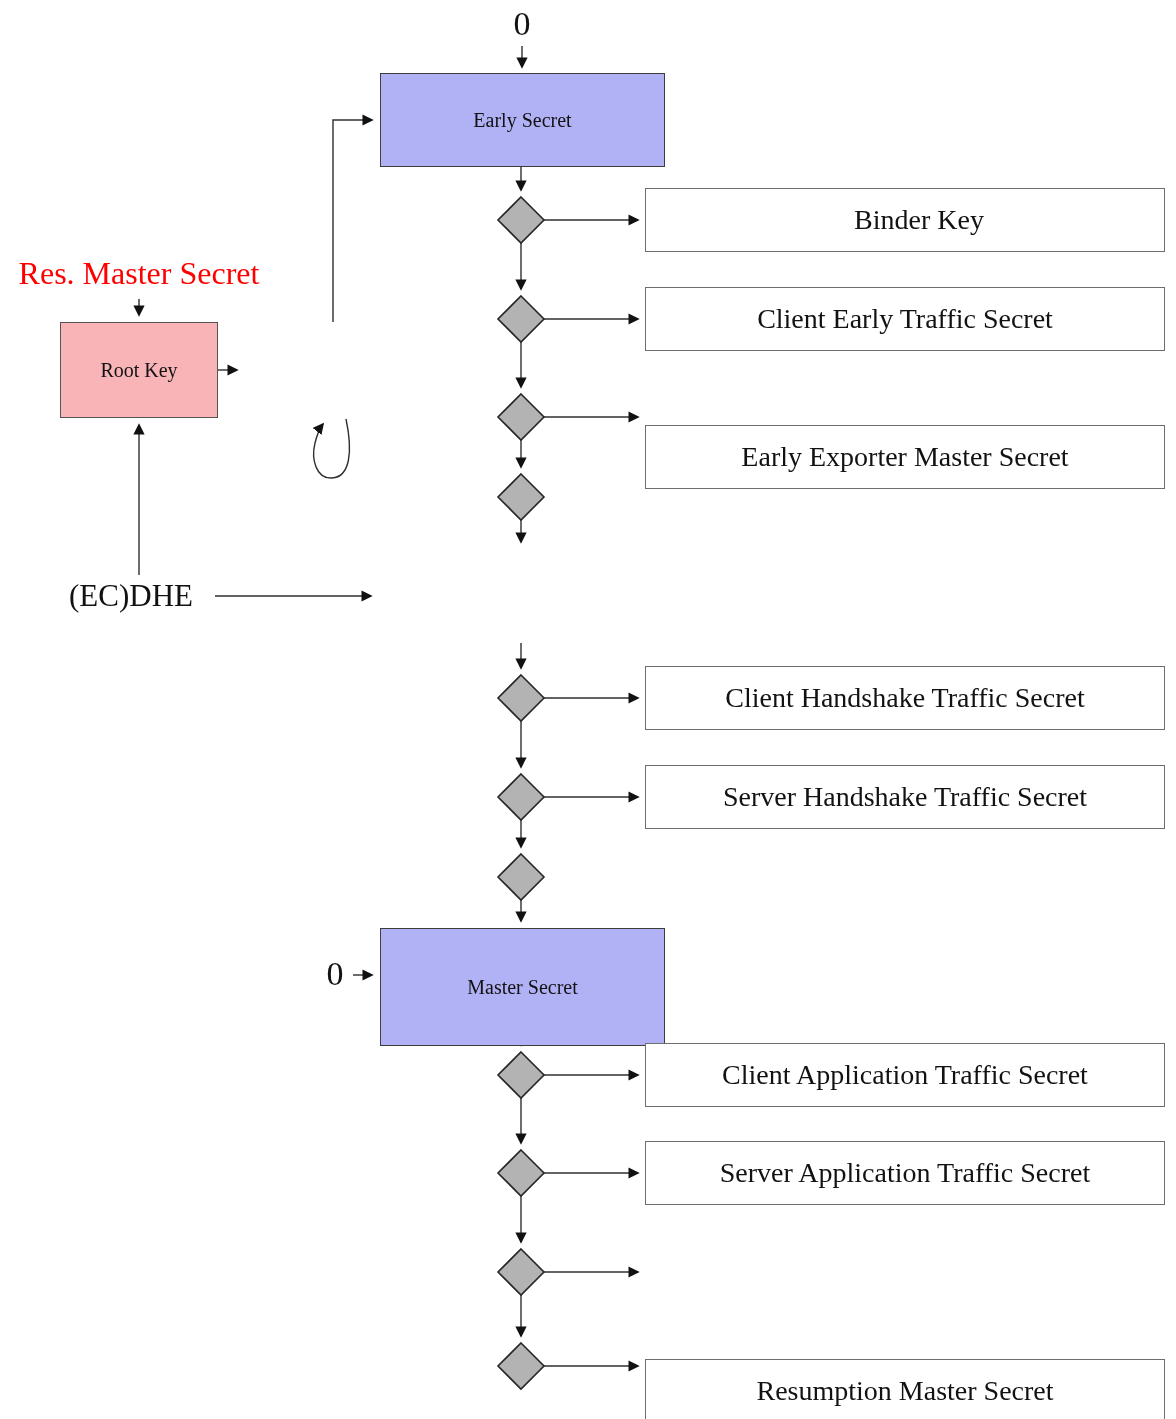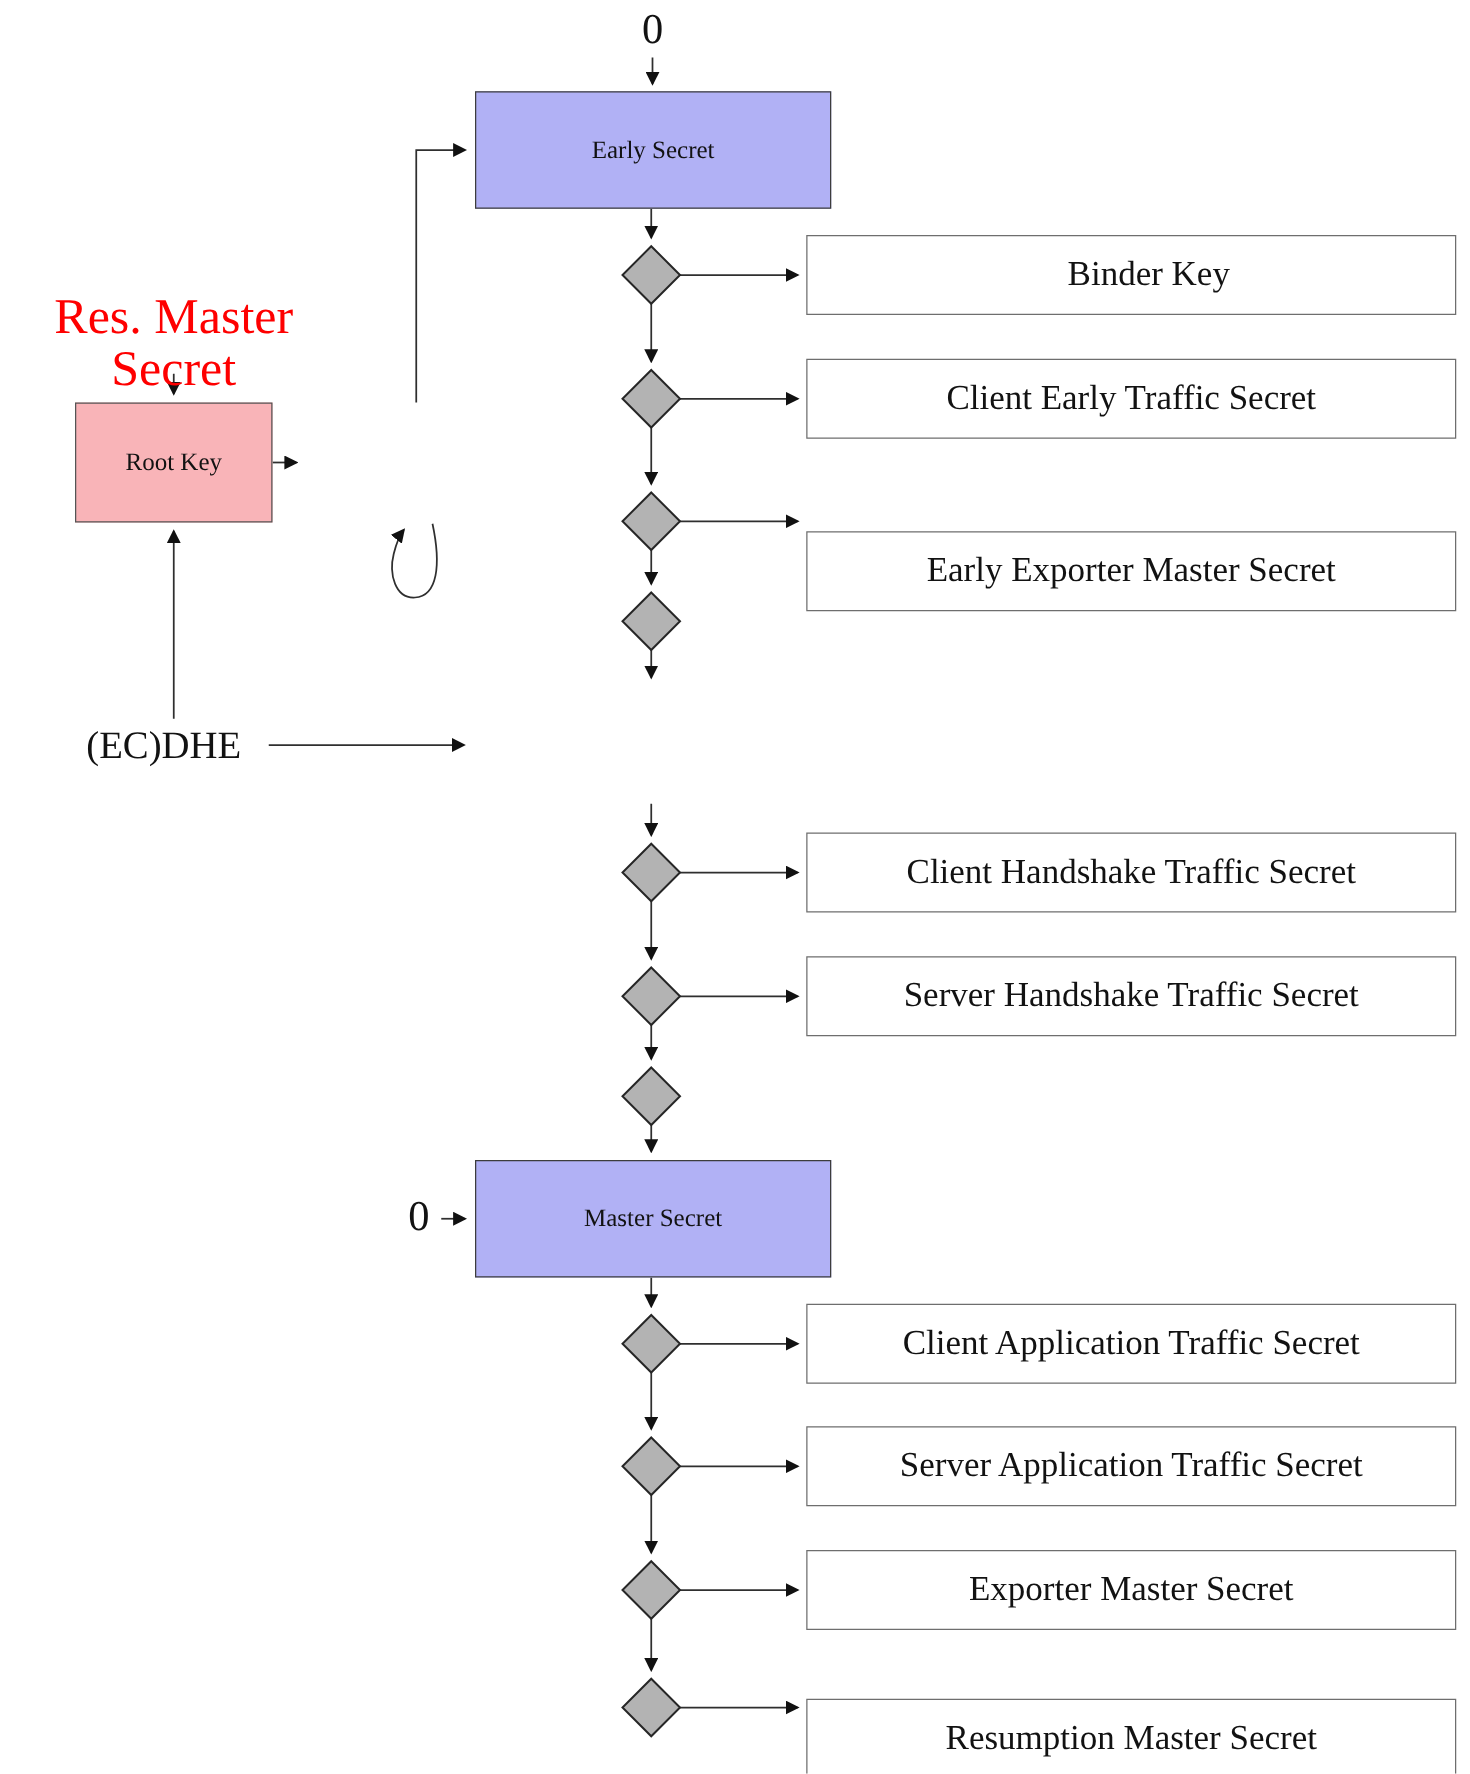--- a/index.html
+++ b/index.html
@@ -37,21 +37,21 @@
   .row-box {
     left: 645px;
     width: 520px;
     height: 64px;
     background: #ffffff;
     border: 1.6px solid #6e6e6e;
     font-size: 28px;
   }
   .plain-label { background: transparent; border: none; }
   .zero-label { font-size: 34px; }
-  .red-label { color: var(--accent-red, #fe0000); font-size: 40px; }
+  .red-label { color: var(--accent-red, #fe0000); font-size: 32px; }
   .ecdhe-label { font-size: 31px; }
 </style>
 </head>
 <body>
 
 <div class="stage">
 
   <svg class="wires" width="1176" height="1419" viewBox="0 0 1176 1419">
     <defs>
       <marker id="arrow" viewBox="0 0 10 10" refX="8.5" refY="5" markerWidth="8" markerHeight="8" orient="auto-start-reverse">
@@ -104,29 +104,28 @@
     <path class="diamond" d="M521,1249 L544,1272 L521,1295 L498,1272 Z"></path>
     <path class="diamond" d="M521,1343 L544,1366 L521,1389 L498,1366 Z"></path>
   </svg>
 
   <div class="node plain-label zero-label" style="left:504px; top:2px; width:36px; height:44px;">0</div>
   <div class="node plain-label red-label" style="left:0px; top:252px; width:278px; height:44px;">Res. Master Secret</div>
   <div class="node plain-label ecdhe-label" style="left:50px; top:574px; width:162px; height:44px;">(EC)DHE</div>
   <div class="node plain-label zero-label" style="left:318px; top:951px; width:34px; height:46px;">0</div>
 
   <div class="node secret-box" style="left:380px; top:73px; width:285px; height:94px;">Early Secret</div>
-  <div class="node secret-box" style="left:380px; top:928px; width:285px; height:94px;">Master Secret</div>
+  <div class="node secret-box" style="left:380px; top:928px; width:285px; height:118px;">Master Secret</div>
 
   <div class="node key-box" style="left:60px; top:322px; width:158px; height:96px;">Root Key</div>
 
   <div class="node row-box" style="top:188px;padding-left:28px;">Binder Key</div>
   <div class="node row-box" style="top:287px;">Client Early Traffic Secret</div>
   <div class="node row-box" style="top:385px;margin-top:40px;">Early Exporter Master Secret</div>
 
   <div class="node row-box" style="top:666px;">Client Handshake Traffic Secret</div>
   <div class="node row-box" style="top:765px;">Server Handshake Traffic Secret</div>
 
   <div class="node row-box" style="top:1043px;">Client Application Traffic Secret</div>
   <div class="node row-box" style="top:1141px;">Server Application Traffic Secret</div>
-  <div class="node row-box" style="top:1240px;">Exporter Master Secret</div>
   <div class="node row-box" style="top:1334px;margin-top:25px;">Resumption Master Secret</div>
 
 </div>
 
 </body></html>

